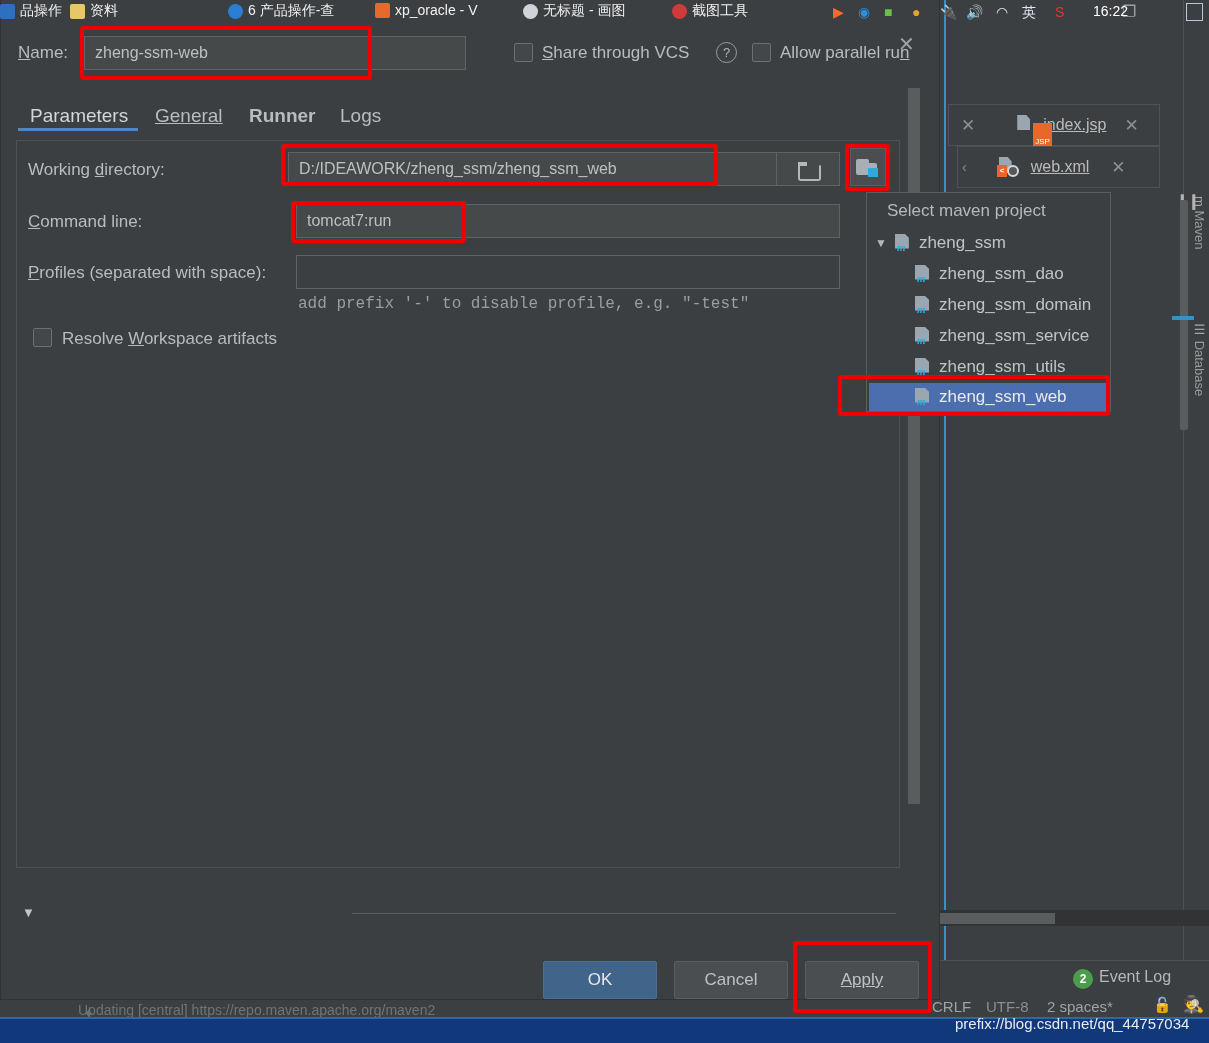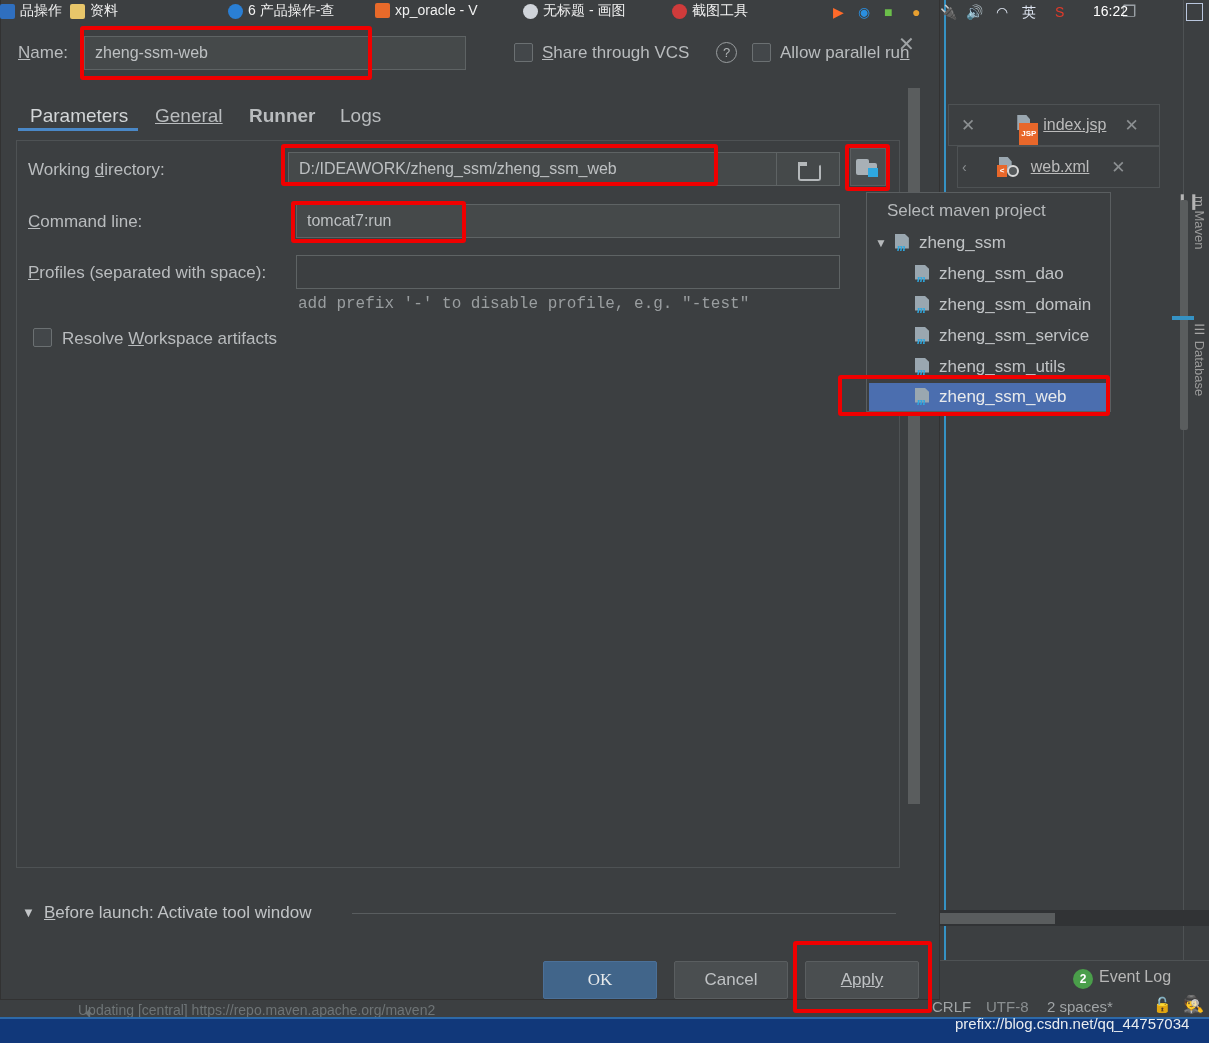--- a/index.html
+++ b/index.html
@@ -28,22 +28,22 @@
   .etab .tabtext { margin-left:8px;text-decoration:underline; }
   .icon-jsp, .icon-xml {
     position:relative; width:20px; height:20px; display:inline-block;
   }
   .pagefold {
     position:absolute; left:2px; top:0px; width:13px; height:15px;
     background:#9aa7b0;
     clip-path: polygon(0 0, 70% 0, 100% 30%, 100% 100%, 0 100%);
   }
   .badge-jsp {
-    position:absolute; left:4px; top:8px; background:#e8672a; color:#fff;
-    font-size:8px; font-weight:bold; line-height:10px; padding:6px 2px; letter-spacing:0px;
+    position:absolute; left:18px; top:8px; background:#e8672a; color:#fff;
+    font-size:8px; font-weight:normal; line-height:10px; padding:14px 2px; letter-spacing:0px;
     font-family:"Liberation Sans", sans-serif;
   }
   .badge-xml {
     position:absolute; left:0px; top:8px; background:#e8672a; color:#fff;
     font-size:8px; font-weight:bold; line-height:10px; padding:1px 3px;
   }
   .globe {
     position:absolute; left:10px; top:8px; width:12px; height:12px; border-radius:50%;
     background:#55595b; border:2px solid #d8d8d8;
   }
@@ -152,21 +152,21 @@
   
   .bl-arrow { position:absolute; left:22px; top:905px; color:#c3c6c8; font-size:13px; }
   .bl-text { position:absolute; left:44px; top:903px; color:#c0c3c5; font-size:17px; }
   .bl-line { position:absolute; left:352px; top:913px; width:544px; height:1px; background:#595d5f; }
 
   
   .btn {
     position:absolute; height:38px; display:flex; align-items:center; justify-content:center;
     font-size:17px; border-radius:2px;
   }
-  .btn-ok { background:#41658a; border:1px solid #4b7098; color:#e6e9eb;font-family:Liberation Serif, serif; }
+  .btn-ok { background:#41658a; border:1px solid #4b7098; color:#e6e9eb; }
   .btn-def { background:#4a4e50; border:1px solid #5a5e60; color:#bfc2c4; }
 
   
   .dlg-scroll-track { position:absolute; left:906px; top:88px; width:16px; height:720px; background:#3c3f41; }
   .dlg-scroll-thumb { position:absolute; left:908px; top:88px; width:12px; height:716px; background:#5a5d5e; }
 
   
   .mvpopup {
     position:absolute; left:866px; top:192px; width:245px; height:220px;
     background:#3c3f41; border:1px solid #5a5e60;
@@ -315,21 +315,20 @@
   </div>
   <div class="hint" style="left:298px; top:295px;">add prefix '-' to disable profile, e.g. "-test"</div>
 
   <div class="cbox" style="left:33px; top:328px;"></div>
   <div class="lbl" style="left:62px; top:329px;">Resolve <u>W</u>orkspace artifacts</div>
 
   <div class="dlg-scroll-track"></div>
   <div class="dlg-scroll-thumb"></div>
 
   <div class="bl-arrow">▼</div>
-  <div class="bl-text"><u>B</u>efore launch: Activate tool window</div>
   <div class="bl-line"></div>
 
   <div class="btn btn-ok" style="left:543px; top:961px; width:114px;">OK</div>
   <div class="btn btn-def" style="left:674px; top:961px; width:114px;">Cancel</div>
   <div class="btn btn-def" style="left:805px; top:961px; width:114px;">
       <u>Apply</u>
     </div>
 
   <div class="mvpopup">
     <div class="mvpopup-title">Select maven project</div>

